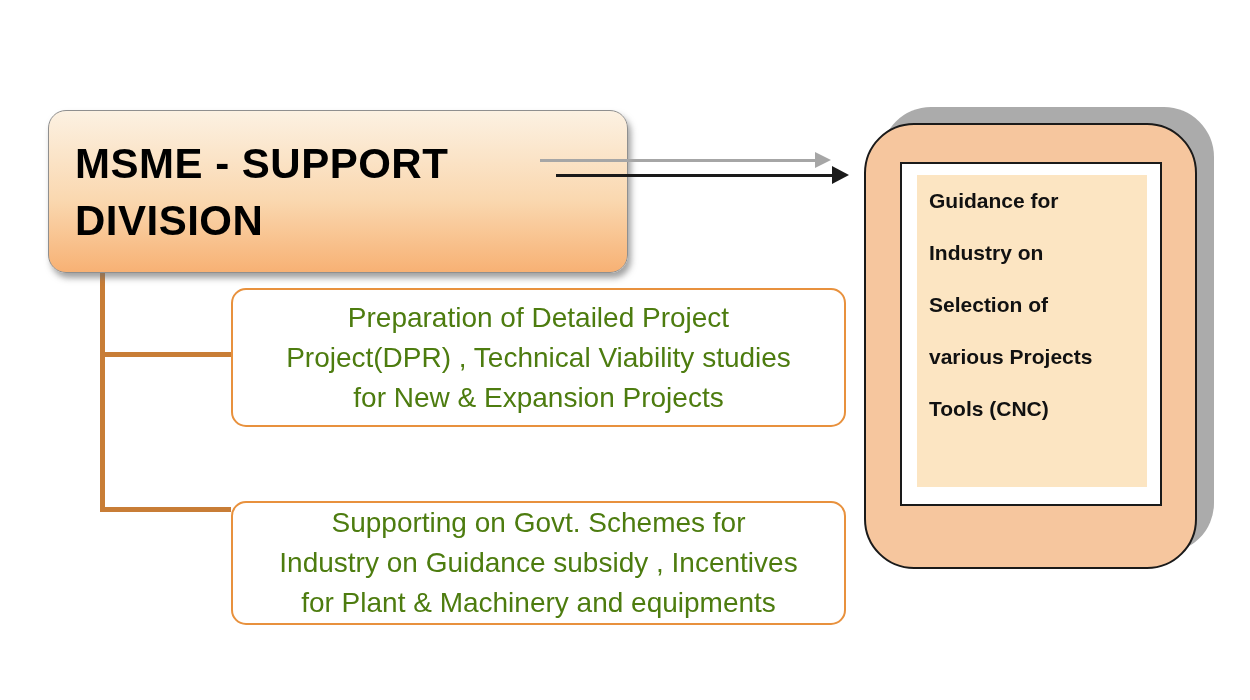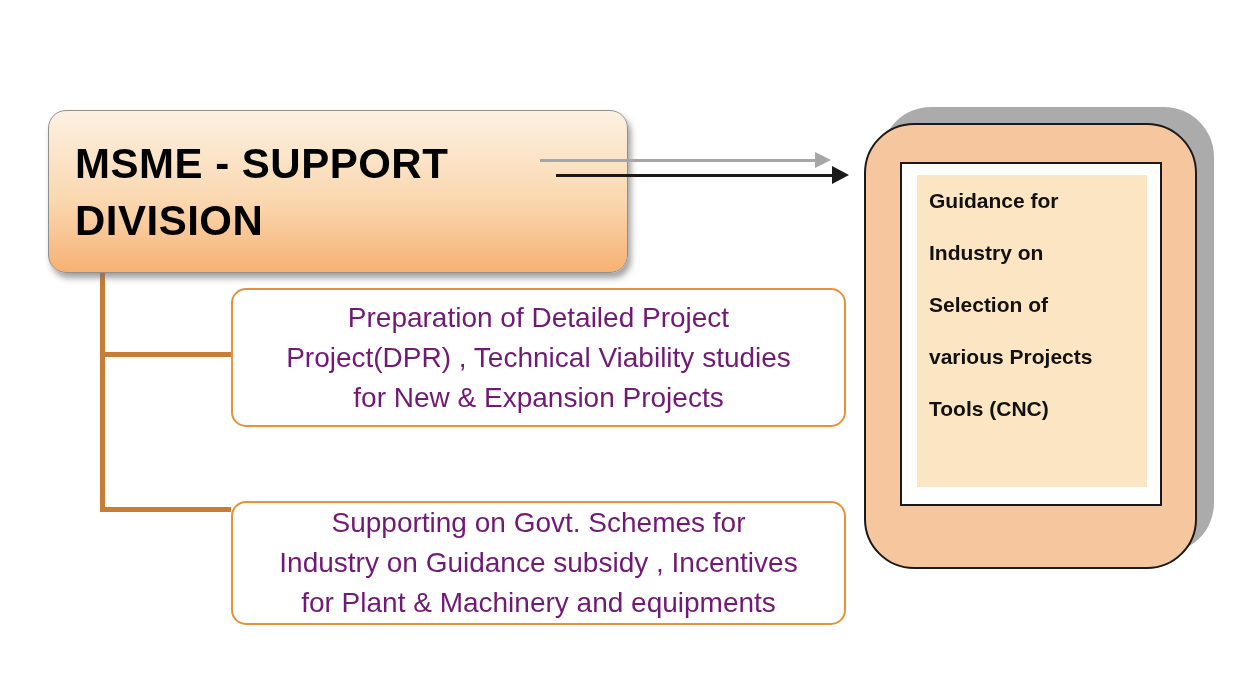--- a/index.html
+++ b/index.html
@@ -65,21 +65,21 @@
     justify-content: center;
     z-index: 1;
   }
   .sub-box-1 { top: 288px; height: 139px; }
   .sub-box-2 { top: 453px; height: 124px; margin-top: 48px; }
   .sub-line {
     display: block;
     text-align: center;
     font-size: 28px;
     line-height: 40px;
-    color: #701a75;
+    color: #4d7c0f;
     white-space: nowrap;
   }
 
   
   .arrow-shaft { position: absolute; z-index: 3; }
   .arrow-head  { position: absolute; z-index: 3; width: 0; height: 0; }
   .arrow-shaft.gray  { left: 540px; top: 159px; width: 276px; height: 3px; background: var(--arrow-gray, #A6A6A6); }
   .arrow-head.gray   { left: 815px; top: 152px;
                        border-top: 8px solid transparent;
                        border-bottom: 8px solid transparent;

